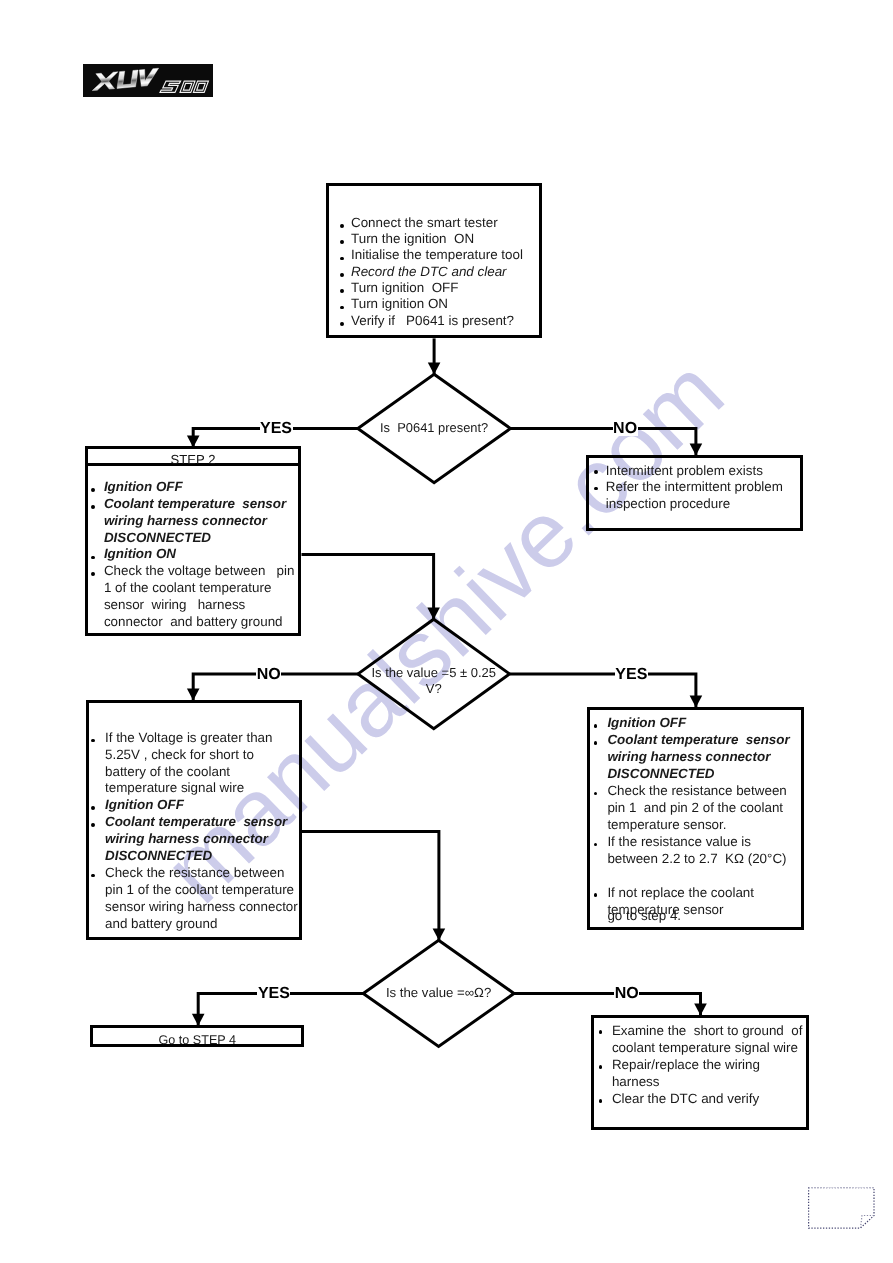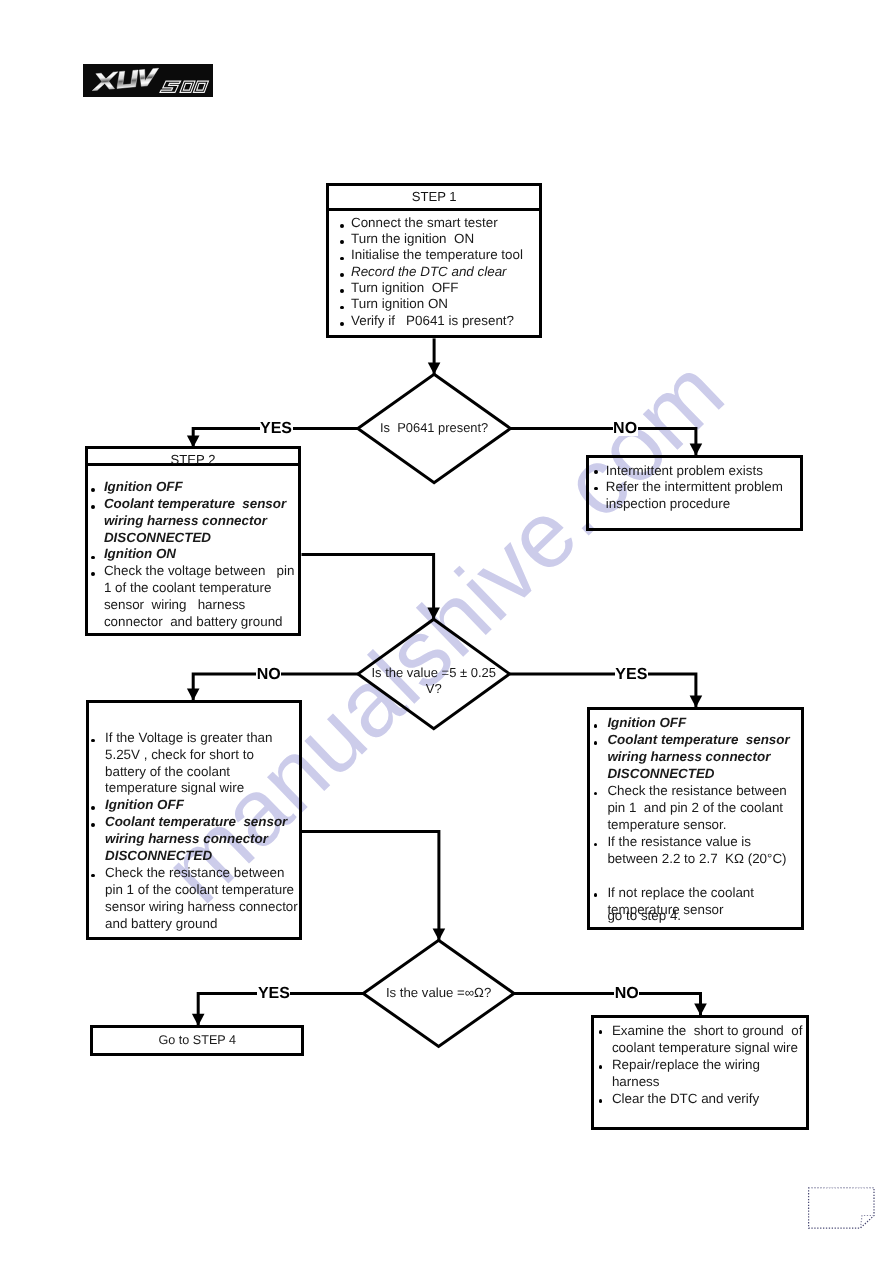--- a/index.html
+++ b/index.html
@@ -97,23 +97,20 @@
       <polyline points="301.7,831.4 438.9,831.4 438.9,940.3" fill="none" stroke="#000" stroke-width="3" stroke-linecap="butt" stroke-linejoin="miter"></polyline>
       <polygon points="432.59999999999997,928.5 445.2,928.5 438.9,940.5" fill="#000"></polygon>
       <polyline points="363.2,993.4 198.2,993.4 198.2,1025.6" fill="none" stroke="#000" stroke-width="3" stroke-linecap="butt" stroke-linejoin="miter"></polyline>
       <polygon points="191.89999999999998,1013.8 204.5,1013.8 198.2,1025.8" fill="#000"></polygon>
       <polyline points="514,993.4 700.5,993.4 700.5,1015.3" fill="none" stroke="#000" stroke-width="3" stroke-linecap="butt" stroke-linejoin="miter"></polyline>
       <polygon points="694.2,1003.5 706.8,1003.5 700.5,1015.5" fill="#000"></polygon>
     </svg>
 
   <div id="nodes">
       <div class="box" style="left: 326px; top: 183px; width: 216.4px; height: 155.4px;">
-        <div class="hdr" style="height: 28px;">
-          <span>STEP 1</span>
-        </div>
         <div class="bul" style="left: 10.9px; top: 37.8px;"></div>
         <div class="ln" style="left: 22px; top: 28.5px; line-height: 16.35px;">Connect the smart tester</div>
         <div class="bul" style="left: 10.9px; top: 54.15px;"></div>
         <div class="ln" style="left: 22px; top: 44.85px; line-height: 16.35px;">Turn the ignition  ON</div>
         <div class="bul" style="left: 10.9px; top: 70.5px;"></div>
         <div class="ln" style="left: 22px; top: 61.2px; line-height: 16.35px;">Initialise the temperature tool</div>
         <div class="bul" style="left: 10.9px; top: 86.85px;"></div>
         <div class="ln" style="left: 22px; top: 77.55px; line-height: 16.35px; font-style: italic;">Record the DTC and clear</div>
         <div class="bul" style="left: 10.9px; top: 103.2px;"></div>
         <div class="ln" style="left: 22px; top: 93.9px; line-height: 16.35px;">Turn ignition  OFF</div>
@@ -177,21 +174,21 @@
         <div class="ln" style="left: 17.1px; top: 89.85px; line-height: 16.95px;">pin 1  and pin 2 of the coolant</div>
         <div class="ln" style="left: 17.1px; top: 106.8px; line-height: 16.95px;">temperature sensor.</div>
         <div class="bul" style="left: 3.4px; top: 132.55px;"></div>
         <div class="ln" style="left: 17.1px; top: 123.75px; line-height: 16.95px;">If the resistance value is</div>
         <div class="ln" style="left: 17.1px; top: 140.7px; line-height: 16.95px;">between 2.2 to 2.7  KΩ (20°C)</div>
         <div class="ln" style="left: 17.1px; top: 157.65px; line-height: 16.95px; margin-top: 40px;">go to step 4.</div>
         <div class="bul" style="left: 3.4px; top: 183.4px;"></div>
         <div class="ln" style="left: 17.1px; top: 174.6px; line-height: 16.95px;">If not replace the coolant</div>
         <div class="ln" style="left: 17.1px; top: 191.55px; line-height: 16.95px;">temperature sensor</div>
       </div>
-      <div class="box" style="left: 90.2px; top: 1025.4px; width: 214.2px; height: 31px;">
+      <div class="box" style="left: 90.2px; top: 1025.4px; width: 214.2px; height: 22px;">
         <div style="position: absolute; left: 0px; right: 0px; top: 3.4px; text-align: center; font-size: 12.6px; line-height: 16px; color: rgb(26, 26, 26);">Go to STEP 4</div>
       </div>
       <div class="box" style="left: 591.2px; top: 1015.1px; width: 217.6px; height: 114.6px;">
         <div class="bul" style="left: 4.5px; top: 12.3px;"></div>
         <div class="ln" style="left: 17.7px; top: 3.5px; line-height: 17.2px;">Examine the  short to ground  of</div>
         <div class="ln" style="left: 17.7px; top: 20.7px; line-height: 17.2px;">coolant temperature signal wire</div>
         <div class="bul" style="left: 4.5px; top: 46.7px;"></div>
         <div class="ln" style="left: 17.7px; top: 37.9px; line-height: 17.2px;">Repair/replace the wiring</div>
         <div class="ln" style="left: 17.7px; top: 55.1px; line-height: 17.2px;">harness</div>
         <div class="bul" style="left: 4.5px; top: 81.1px;"></div>

